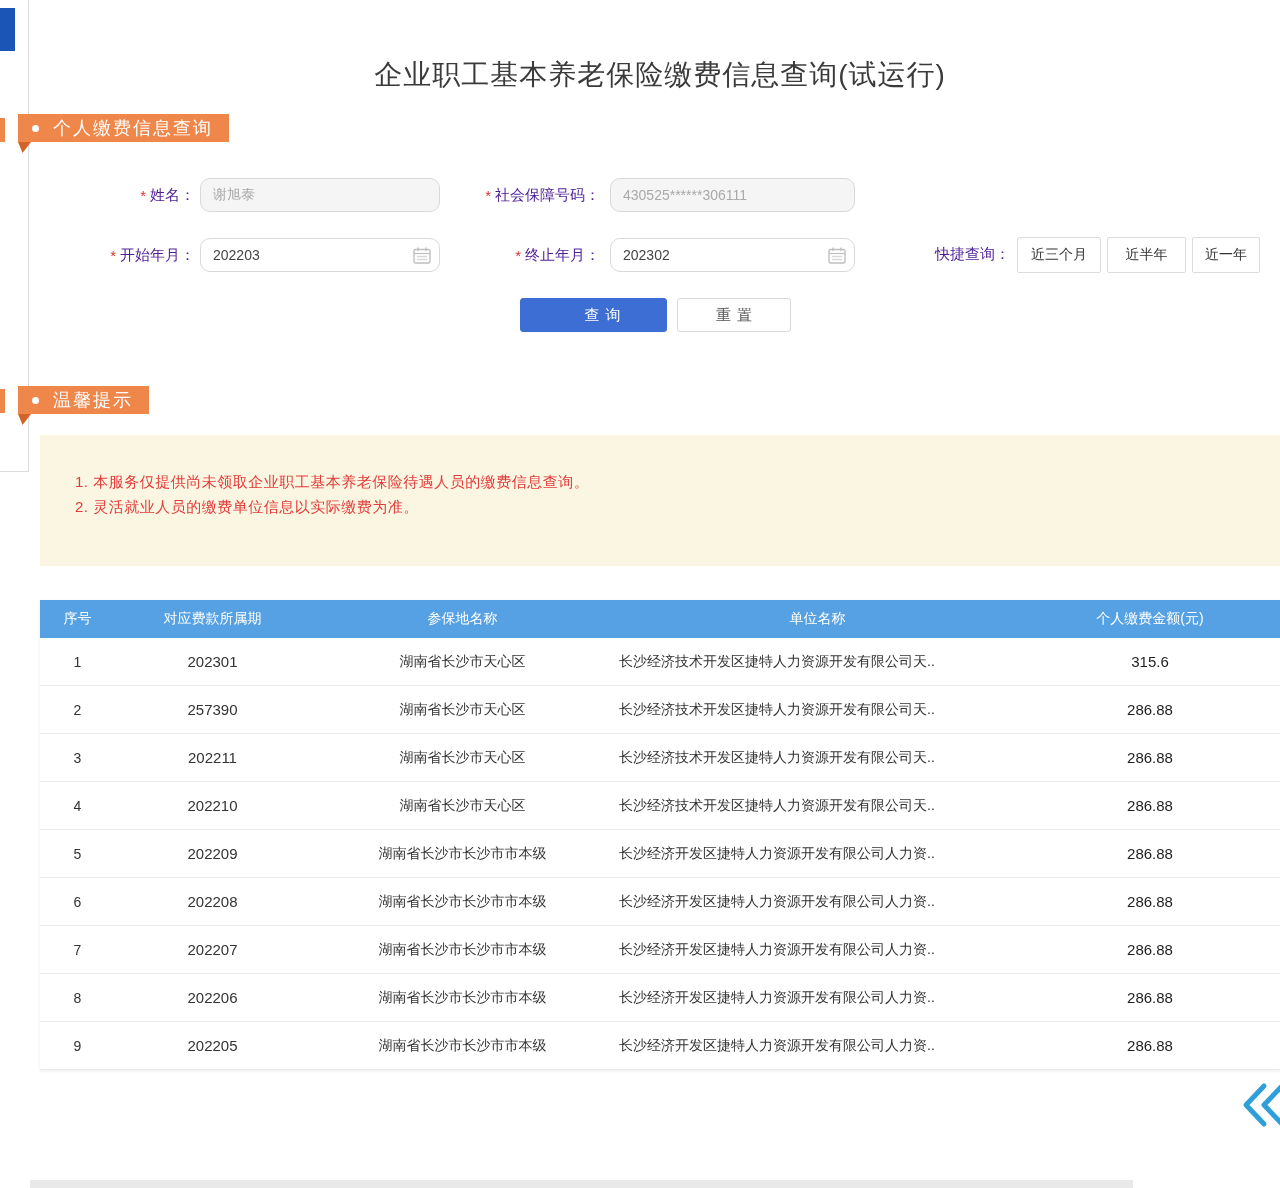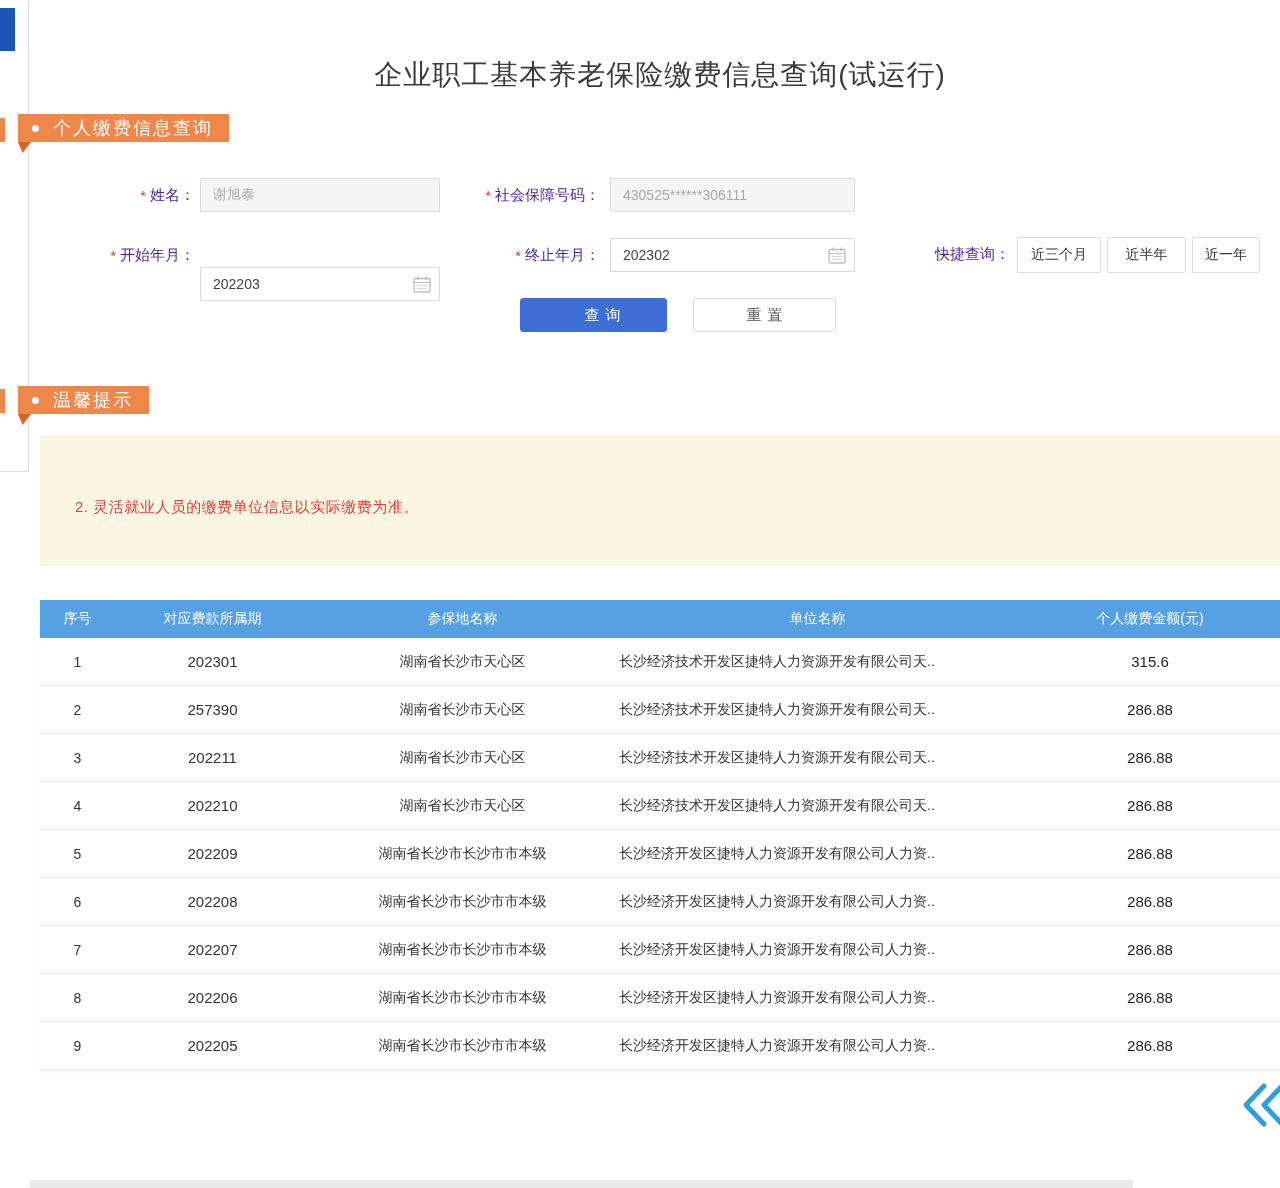--- a/index.html
+++ b/index.html
@@ -25,21 +25,21 @@
     align-items:center; padding:0 16px 0 14px; font-size:18px; letter-spacing:2px; }
   .ribbon .dot { width:7px; height:7px; border-radius:50%; background:#fff;
     margin-right:14px; flex:0 0 auto; }
   .ribbon-fold { width:13px; height:11px; background:#d2642a;
     clip-path:polygon(0 0, 100% 0, 35% 100%); }
 
   
   .star { color:#e03030; font-size:15px; margin-right:4px; }
   .flabel { font-size:15px; color:#4c1d95; }
   .label-wrap { display:flex; align-items:center; justify-content:flex-end; height:34px; }
-  .tinput { height:34px; border:1px solid #d9d9d9; border-radius:2px; background:#fff;
+  .tinput { height:34px; border:1px solid #d9d9d9; border-radius:10px; background:#fff;
     font-family:"Liberation Sans",sans-serif; font-size:14px; color:#444; padding:6px 12px; width:100%; }
   .tinput.gray { background:#f5f5f5; color:#a9a9a9; }
   .cal-icon { position:absolute; right:9px; top:9px; }
   .quick-btn { height:36px; background:#fff; border:1px solid #dcdcdc; border-radius:2px;
     font-size:14px; color:#333; display:flex; align-items:center; justify-content:center; cursor:pointer; }
   .btn { height:34px; border-radius:3px; font-size:15px; display:flex; align-items:center;
     justify-content:center; cursor:pointer; letter-spacing:6px; padding-left:6px; }
   .btn.primary { background:#3d6ed3; color:#fff; border:1px solid #3d6ed3;padding-left:24px; }
   .btn.plain { background:#fff; color:#555; border:1px solid #d9d9d9; }
 
@@ -94,21 +94,21 @@
     <span class="flabel">社会保障号码：</span>
   </div>
   <div class="abs" style="left:610px;top:178px;width:245px;">
     <input class="tinput gray" readonly="" value="430525******306111" style="">
   </div>
 
   <div class="abs label-wrap" style="left:60px;top:238px;width:135px;">
     <span class="star">*</span>
     <span class="flabel">开始年月：</span>
   </div>
-  <div class="abs" style="left:200px;top:238px;width:240px;margin-top:29px;">
+  <div class="abs" style="left:200px;top:238px;width:240px;">
     <input class="tinput" value="202203" style="">
     <span class="cal-icon">
       <svg width="18" height="17" viewBox="0 0 18 17">
           <rect x="1" y="2.5" width="16" height="13.5" rx="1.5" fill="none" stroke="#bfbfbf" stroke-width="1.4"></rect>
           <line x1="1" y1="6.5" x2="17" y2="6.5" stroke="#bfbfbf" stroke-width="1.2"></line>
           <line x1="5" y1="0.5" x2="5" y2="4" stroke="#bfbfbf" stroke-width="1.4"></line>
           <line x1="13" y1="0.5" x2="13" y2="4" stroke="#bfbfbf" stroke-width="1.4"></line>
           <line x1="4" y1="9.5" x2="14" y2="9.5" stroke="#d7d7d7" stroke-width="1.4"></line>
           <line x1="4" y1="12.5" x2="14" y2="12.5" stroke="#d7d7d7" stroke-width="1.4"></line>
         </svg>
@@ -134,32 +134,33 @@
   </div>
 
   <div class="abs label-wrap" style="left:905px;top:237px;width:105px;">
     <span class="flabel">快捷查询：</span>
   </div>
   <div class="abs quick-btn" style="left:1017px;top:237px;width:84px;">近三个月</div>
   <div class="abs quick-btn" style="left:1107px;top:237px;width:79px;">近半年</div>
   <div class="abs quick-btn" style="left:1192px;top:237px;width:68px;">近一年</div>
 
   <div class="abs btn primary" style="left:520px;top:298px;width:147px;">查询</div>
-  <div class="abs btn plain" style="left:677px;top:298px;width:143px;margin-left:16px;">重置</div>
+  <div class="abs btn plain" style="left:677px;top:298px;width:114px;">重置</div>
 
   <div class="abs ribbon-sliver" style="top:389px;height:24px;"></div>
   <div class="abs" style="left:18px;top:386px;">
     <div class="ribbon">
       <span class="dot"></span>
       <span>温馨提示</span>
     </div>
     <div class="ribbon-fold"></div>
   </div>
 
   <div class="abs notice">
+    <div class="notice-line" style="top:38px;">1. 本服务仅提供尚未领取企业职工基本养老保险待遇人员的缴费信息查询。</div>
     <div class="notice-line" style="top:63px;">2. 灵活就业人员的缴费单位信息以实际缴费为准。</div>
   </div>
 
   <div class="abs table">
     <div class="thead">
       <div class="cell c0">序号</div>
       <div class="cell c1">对应费款所属期</div>
       <div class="cell c2">参保地名称</div>
       <div class="cell c3">单位名称</div>
       <div class="cell c4">个人缴费金额(元)</div>

